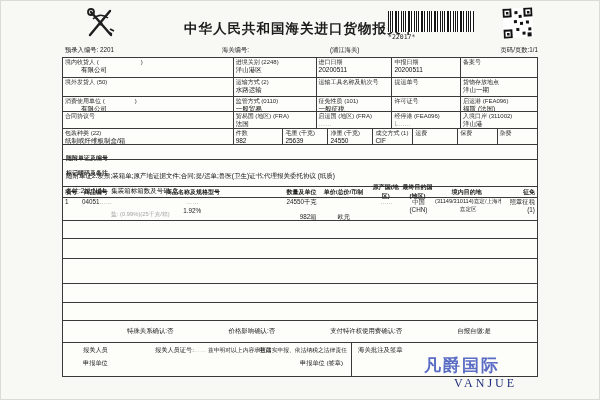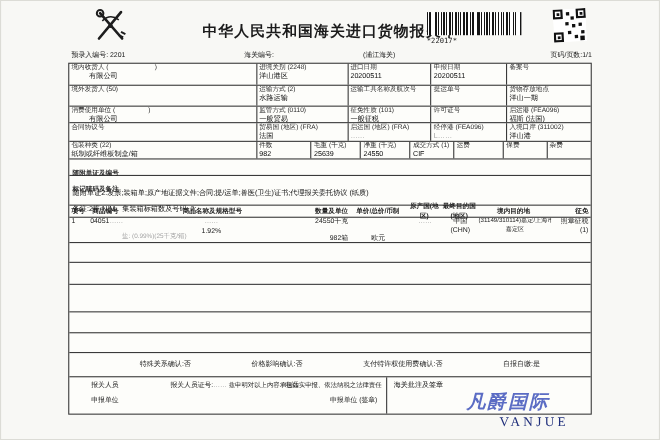--- a/index.html
+++ b/index.html
@@ -65,21 +65,21 @@
   .bright{width:186px;border-left:1px solid #3a3a3a;padding:3px 0 0 6px;
           font-size:6.4px;box-sizing:border-box;}
   .bl-declarant{position:absolute;left:20px;top:3px;font-size:6.2px;}
   .bl-id{position:absolute;left:92px;top:3px;font-size:6.2px;}
   .bl-phone{position:absolute;left:196px;top:3px;font-size:6.2px;}
   .bl-declaration{position:absolute;right:4px;top:3px;font-size:5.8px;white-space:nowrap;}
   .bl-unit{position:absolute;left:20px;top:16px;font-size:6.2px;}
   .bl-unit-seal{position:absolute;right:8px;top:16px;font-size:6.2px;}
   
   .wm{position:absolute;left:424px;top:354px;pointer-events:none;}
-  .wm-cn{font-size:17px;font-style:italic;font-weight:bold;letter-spacing:2px;
+  .wm-cn{font-size:17px;font-weight:bold;letter-spacing:2px;
          color:#4559bd;opacity:.88;}
   .wm-en{display:block;margin:-1px 0 0 30px;font-family:"Liberation Serif",serif;
          font-size:12px;letter-spacing:3px;color:#21307c;}
 </style>
 </head>
 <body>
 
 <div class="sheet">
 
   <svg class="emblem" width="34" height="34" viewBox="0 0 34 34">

